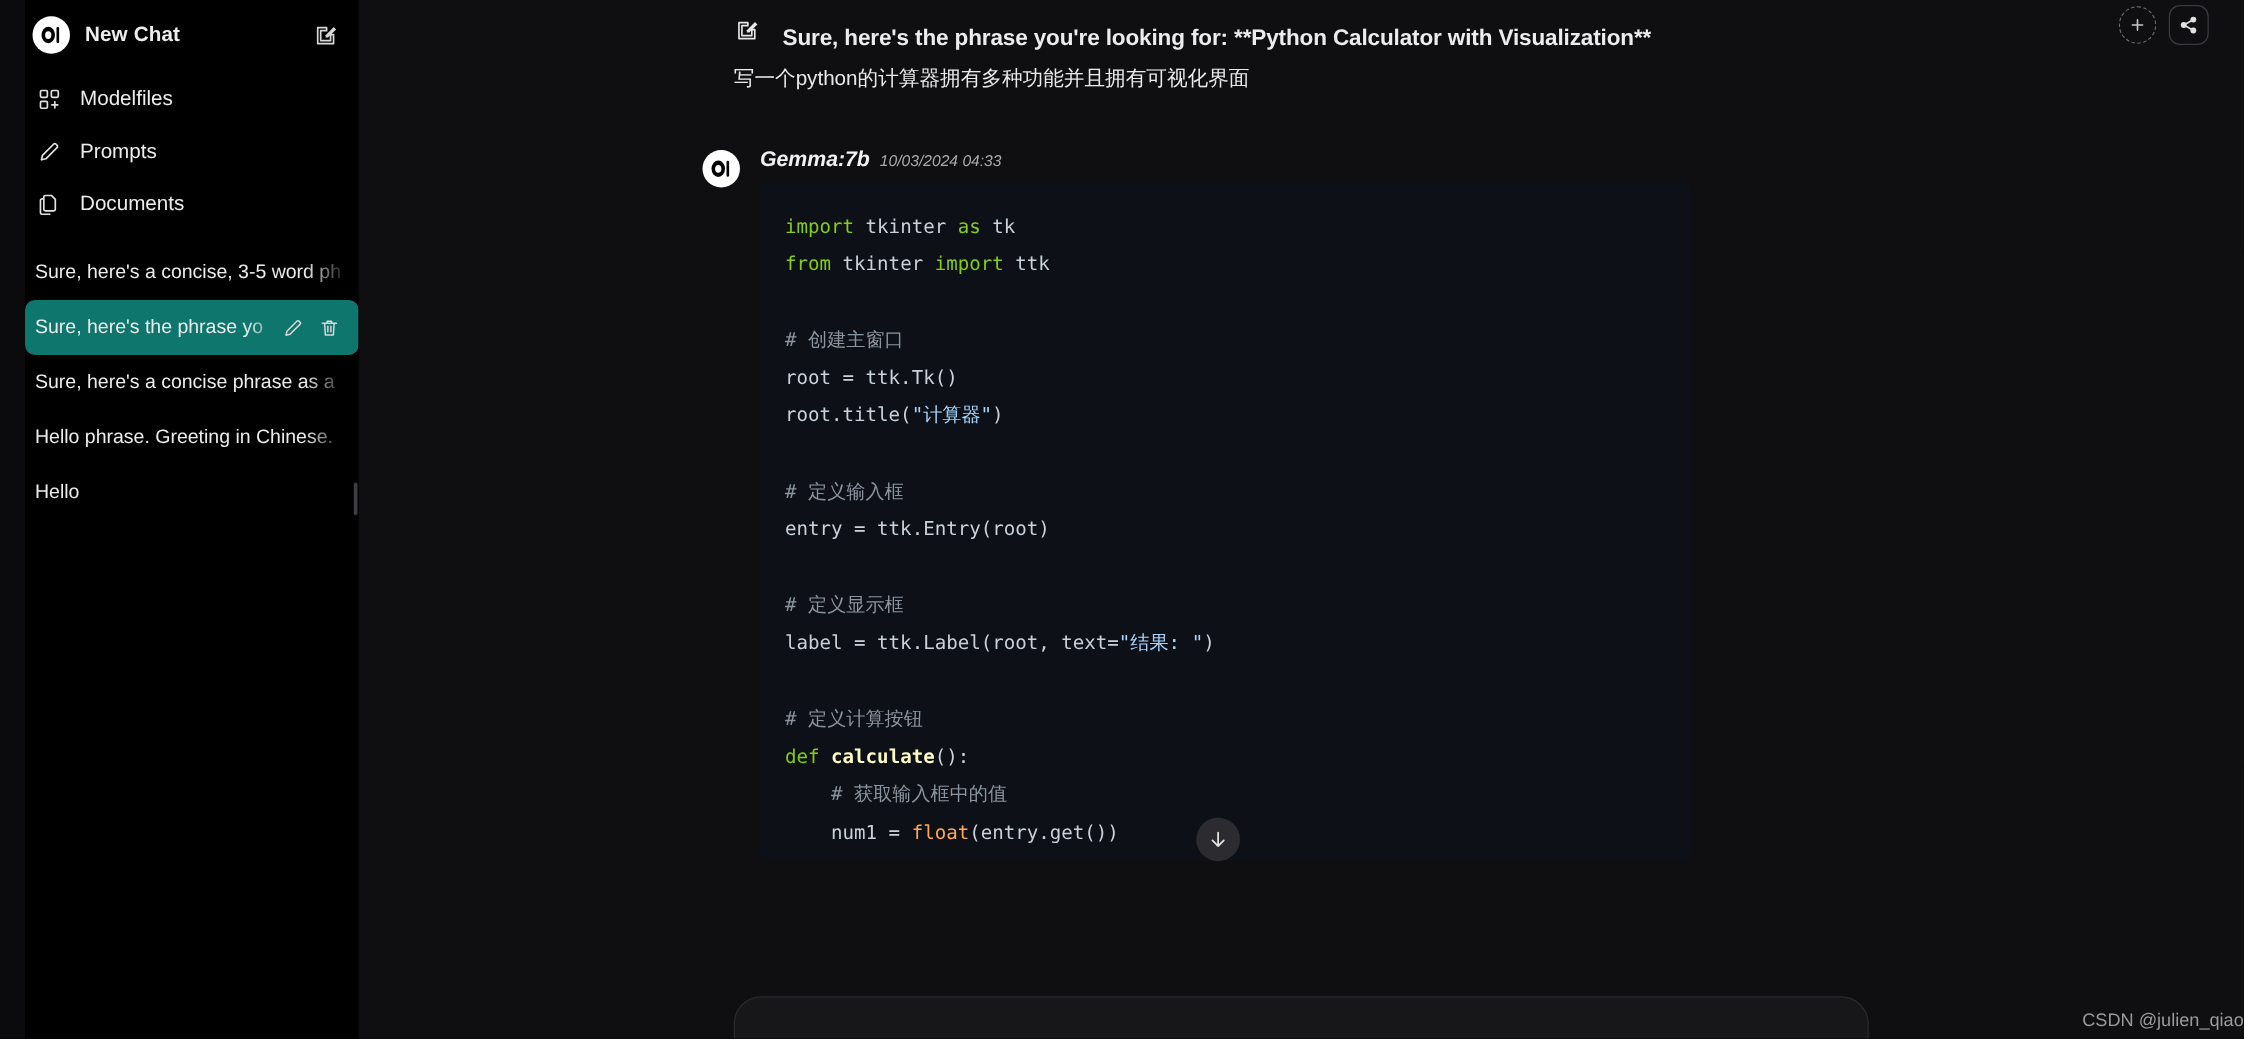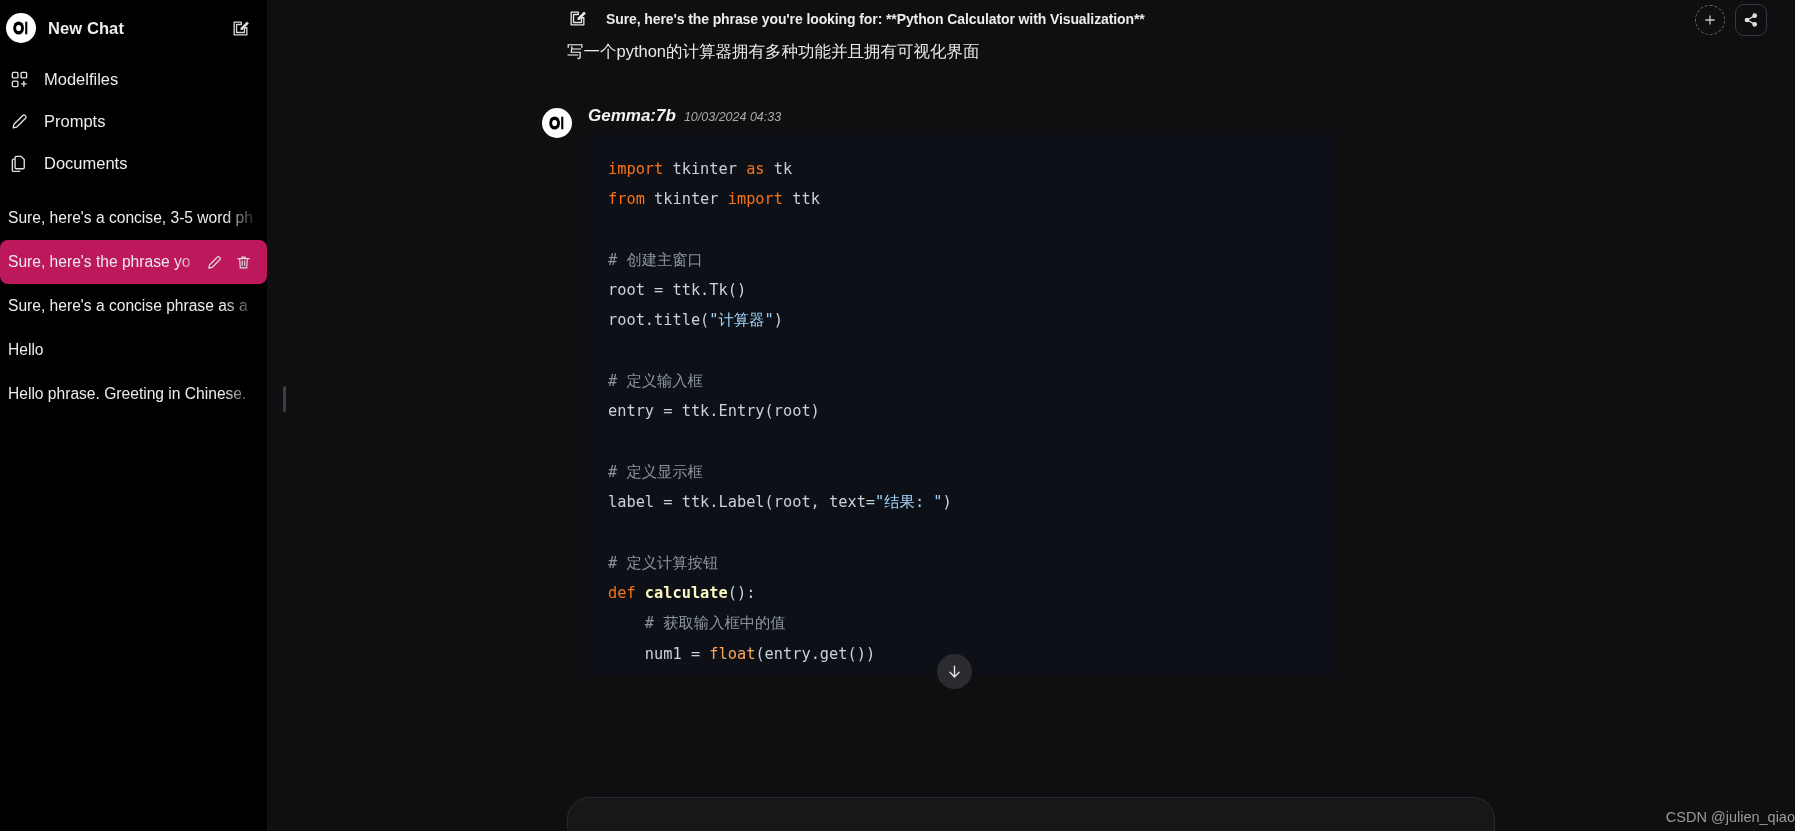--- a/index.html
+++ b/index.html
@@ -20,20 +20,21 @@
   
   #sidebar {
     width: 267px;
     min-width: 267px;
     height: 831px;
     background: #000000;
     display: flex;
     flex-direction: column;
     position: relative;
     overflow: hidden;
+    margin-left: 20px;
   }
   .sb-top {
     display: flex;
     align-items: center;
     padding: 13px 14px 13px 6px;
     gap: 12px;
   }
   .brand-logo {
     width: 30px; height: 30px;
     border-radius: 50%;
@@ -92,21 +93,21 @@
   .chat-item {
     position: relative;
     display: flex;
     align-items: center;
     padding: 10px 8px 10px 8px;
     margin: 0 0px;
     border-radius: 8px;
     cursor: pointer;
     height: 44px;
   }
-  .chat-item.active { background: #be185d; }
+  .chat-item.active { background: #0f766e; }
   .chat-title {
     color: #ececec;
     font-size: 15.6px;
     white-space: nowrap;
     overflow: hidden;
     flex: 1;
     line-height: 1.2;
     mask-image: linear-gradient(to right, #000 86%, transparent 100%);
     -webkit-mask-image: linear-gradient(to right, #000 86%, transparent 100%);
   }
@@ -159,26 +160,27 @@
     display: flex;
     align-items: center;
     gap: 18px;
     padding-left: 270px;
     flex: 1;
     min-width: 0;
   }
   .hdr-edit-ico { width: 21px; height: 21px; color: #e6e6e6; flex: 0 0 auto; display:flex; align-items:center; justify-content:center;}
   .hdr-title {
     color: #ececec;
-    font-size: 14px;
+    font-size: 18px;
     font-weight: 600;
     white-space: nowrap;
     overflow: hidden;
     text-overflow: clip;
     letter-spacing: -.1px;
+    margin-top: 12px;
   }
   .hdr-right {
     position: absolute;
     right: 28px;
     top: 4px;
     display: flex;
     align-items: center;
     gap: 10px;
   }
   .round-btn {
@@ -249,21 +251,21 @@
     background: #0d1117;
     padding: 20px 20px 10px 20px;
     font-family: "DejaVu Sans Mono", "Liberation Mono", monospace;
     font-size: 15.3px;
     line-height: 30.3px;
     color: #c9d1d9;
     white-space: pre;
     overflow: hidden;
     height: 542px;
   }
-  .k  { color: #f97316; }  
+  .k  { color: #84cc16; }  
   .s  { color: #a5d6ff; }  
   .c  { color: #8b949e; margin-top: 20px; }  
   .f  { color: #fef9c3; font-weight: bold; }  
   .b  { color: #ffa657; }  
   .p  { color: #c9d1d9; }  
 
   .scroll-down-btn {
     position: absolute;
     left: 670px;
     top: 654px;
@@ -369,24 +371,24 @@
               <path d="M4 6.5h16M9.5 6.5V4.3h5v2.2M6.6 6.5l.9 13.2h9l.9-13.2"></path>
               <path d="M10.3 10v6M13.7 10v6"></path>
             </svg>
           </span>
         </span>
       </div>
       <div class="chat-item">
         <span class="chat-title">Sure, here's a concise phrase as a</span>
       </div>
       <div class="chat-item">
+        <span class="chat-title">Hello phrase. Greeting in Chinese.</span>
+      </div>
+      <div class="chat-item">
         <span class="chat-title">Hello</span>
-      </div>
-      <div class="chat-item">
-        <span class="chat-title">Hello phrase. Greeting in Chinese.</span>
       </div>
     </div>
   </aside>
 
   <div id="sb-handle"></div>
 
   <main id="main">
     <div id="main-scroll">
 
       <div class="chat-header">

